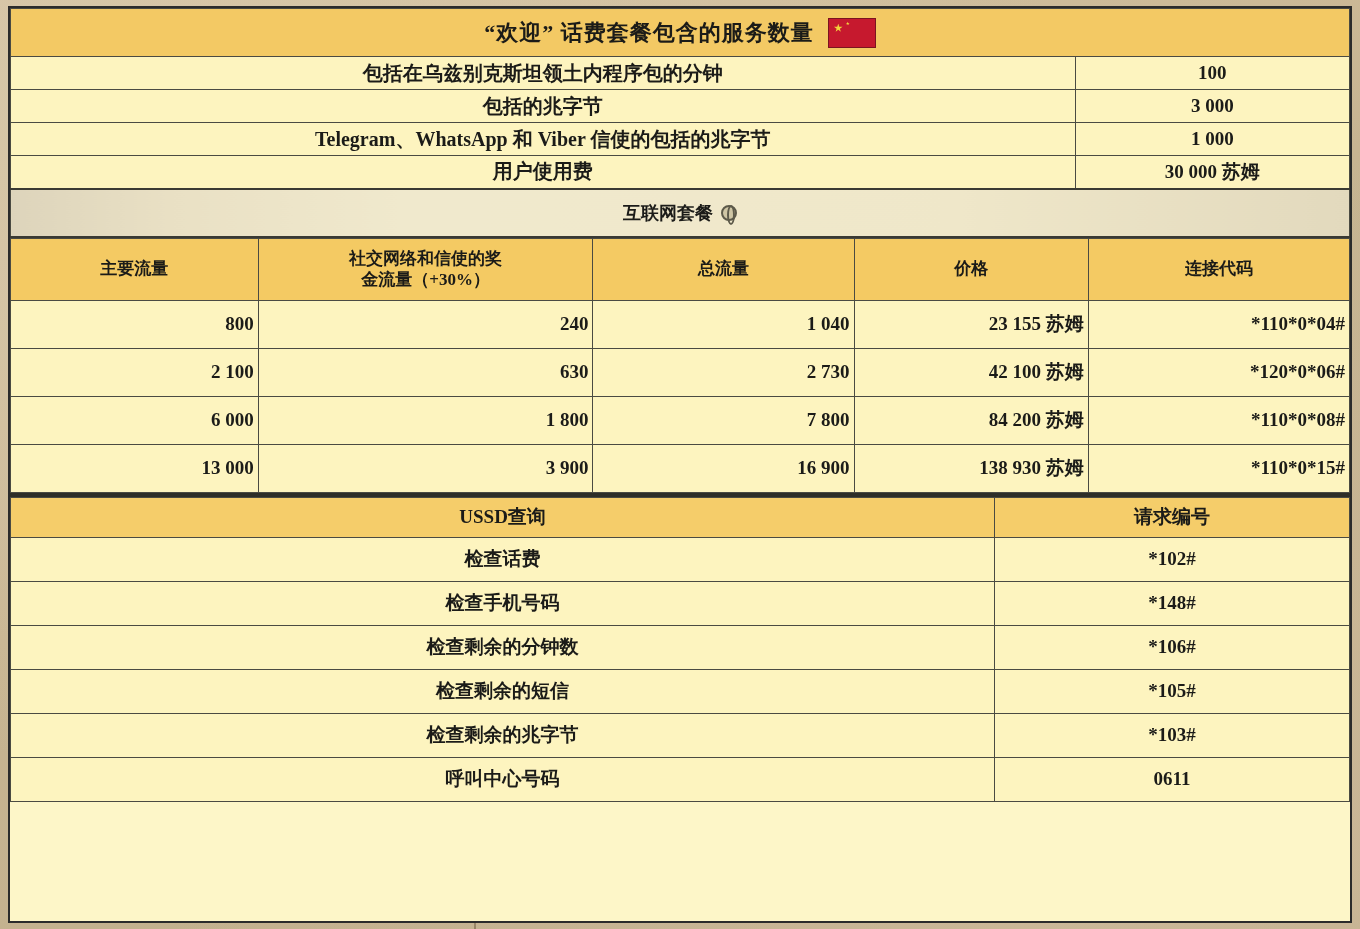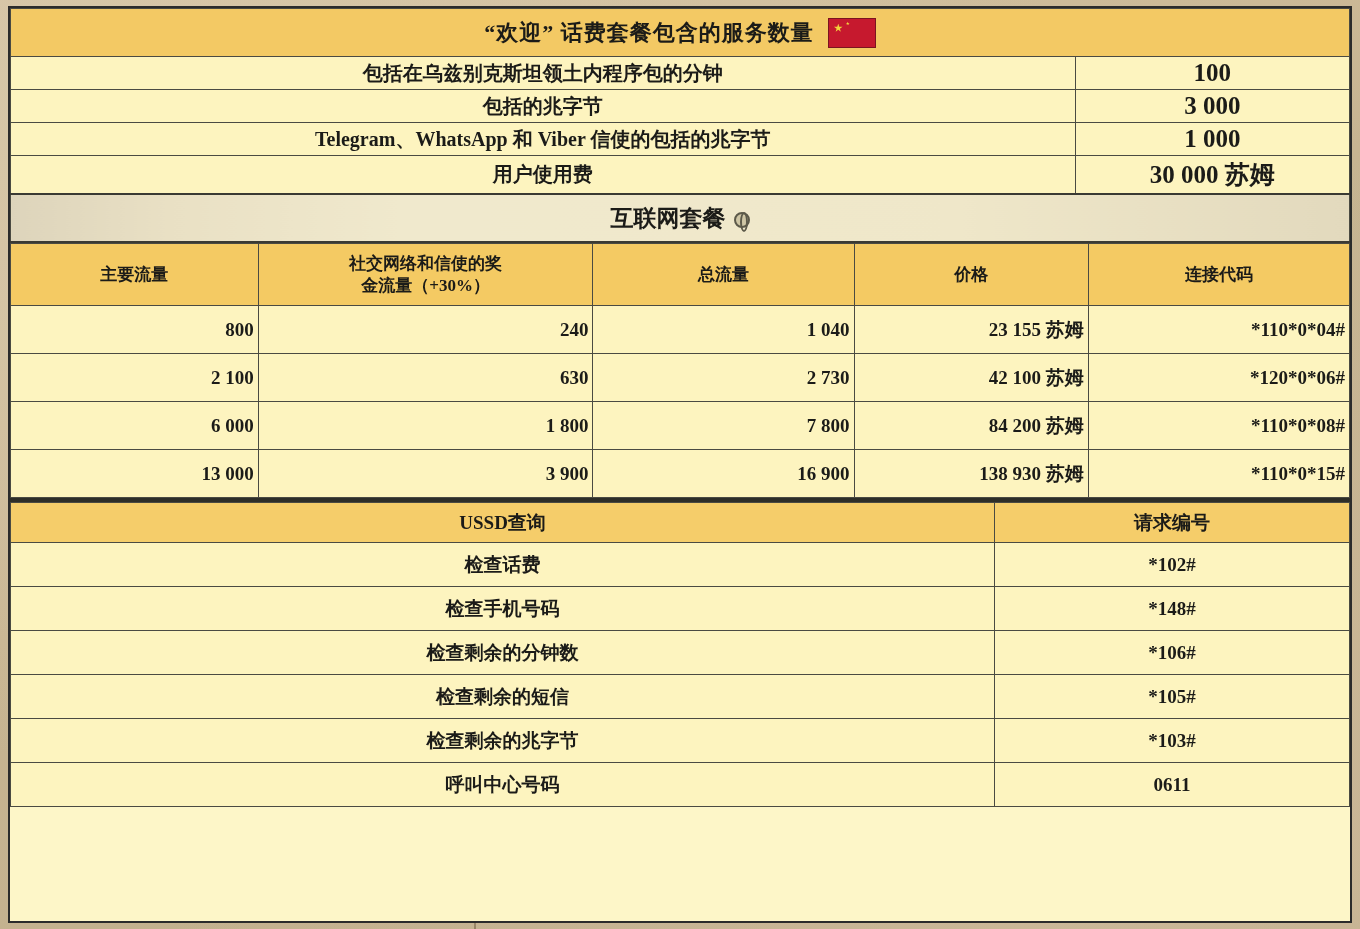--- a/index.html
+++ b/index.html
@@ -79,25 +79,25 @@
     position: absolute;
     left: 17px; top: 3px;
     width: 4px; height: 4px;
     background: #f2d33c;
     box-shadow: 5px 5px 0 0 #f2d33c, 0 10px 0 0 #f2d33c, 5px 15px 0 0 #f2d33c;
     clip-path: polygon(50% 0%, 61% 35%, 98% 35%, 68% 57%, 79% 91%, 50% 70%, 21% 91%, 32% 57%, 2% 35%, 39% 35%);
   }
 
   .r-main td { font-size: 20px; height: 33px; }
   .r-main td.label { text-align: center; }
-  .r-main td.value { font-size: 25px; }
+  .r-main td.value { font-size: 19px; }
 
   .band-internet td {
     background: linear-gradient(to right, #ddd4bb 0%, #e9e0c4 12%, #f0e9cd 30%, #efe7c9 70%, #e2d9bd 100%);
-    font-size: 23px;
+    font-size: 18px;
     height: 48px;
     border-top: 2px solid #3a3a33;
     border-bottom: 2px solid #3a3a33;
     font-family: Liberation Mono, monospace;
   }
   .globe-icon {
     display: inline-block;
     width: 16px; height: 16px;
     border: 2px solid #5d5a4a;
     border-radius: 50%;

